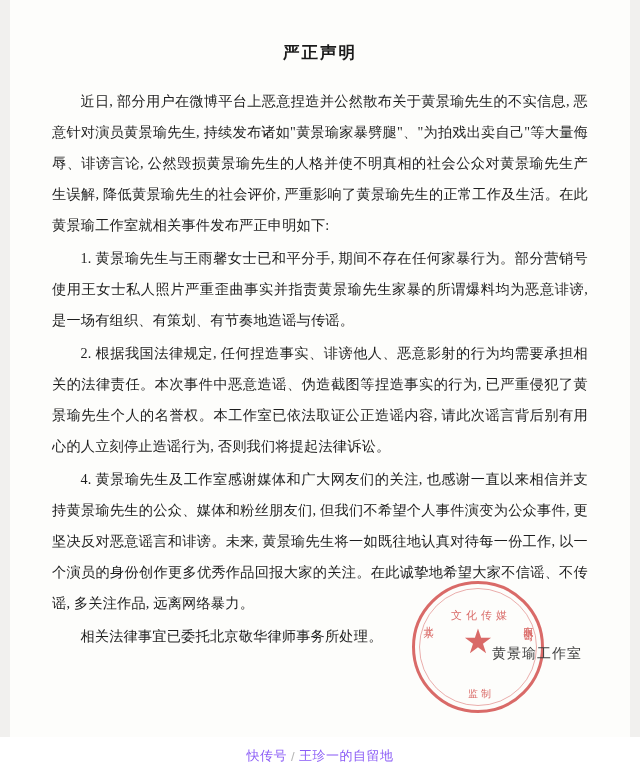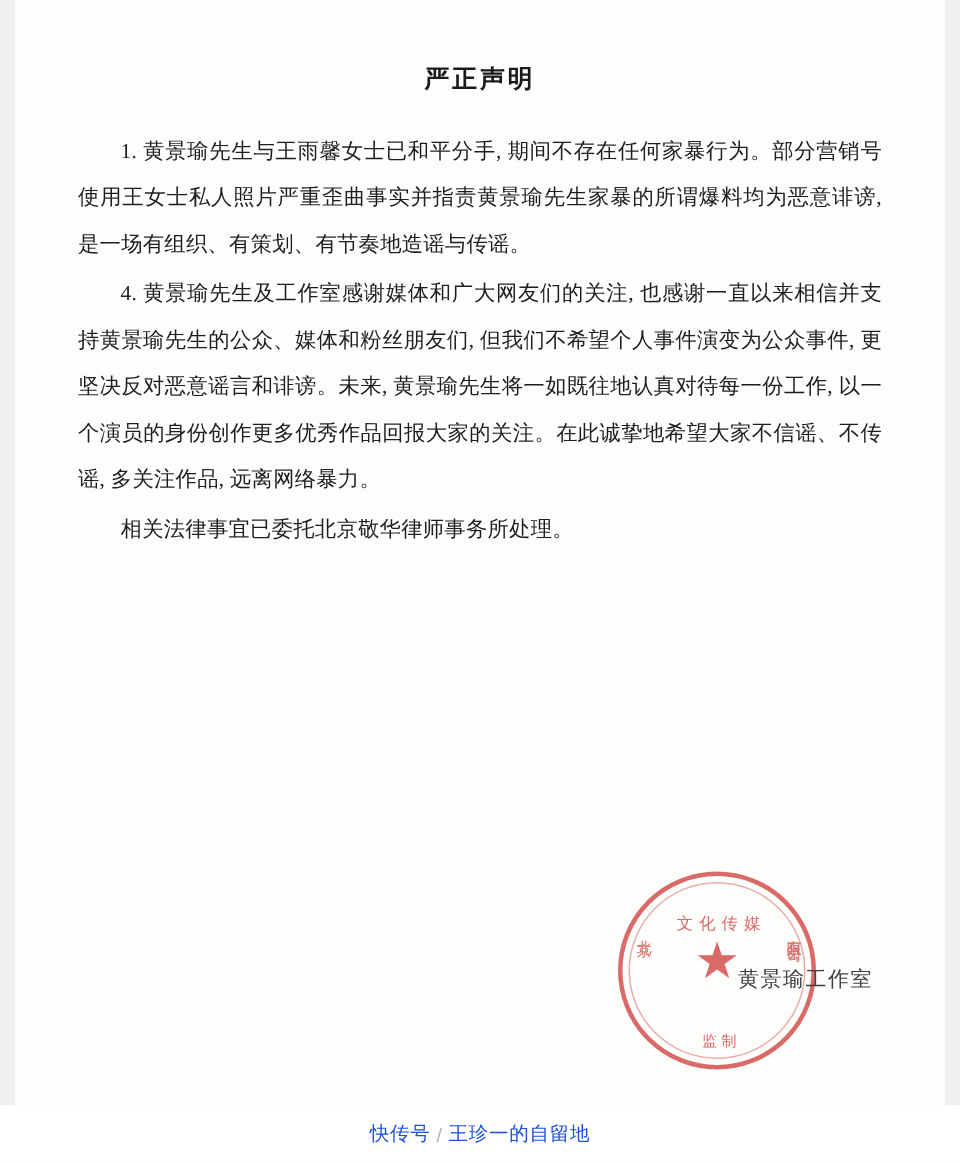--- a/index.html
+++ b/index.html
@@ -143,21 +143,21 @@
     bottom: 0;
     width: 640px;
     height: 38px;
     background: #ffffff;
     display: flex;
     align-items: center;
     justify-content: center;
   }
   .footer-text {
     font-size: 13px;
-    color: #1d4ed8;
+    color: #8b5cf6;
     font-family: "Liberation Sans", sans-serif;
     letter-spacing: 0.5px;
   }
   .footer-sep {
     color: #b5b5b5;
     margin: 0 4px;
   }
   .edge-left, .edge-right {
     position: absolute;
     top: 0;
@@ -171,21 +171,23 @@
 </head>
 <body>
 
 <div class="page">
 
   <div class="edge-left"></div>
   <div class="edge-right"></div>
 
   <h1 class="doc-title">严正声明</h1>
 
+  <p class="para">近日, 部分用户在微博平台上恶意捏造并公然散布关于黄景瑜先生的不实信息, 恶意针对演员黄景瑜先生, 持续发布诸如"黄景瑜家暴劈腿"、"为拍戏出卖自己"等大量侮辱、诽谤言论, 公然毁损黄景瑜先生的人格并使不明真相的社会公众对黄景瑜先生产生误解, 降低黄景瑜先生的社会评价, 严重影响了黄景瑜先生的正常工作及生活。在此黄景瑜工作室就相关事件发布严正申明如下:</p>
   <p class="para-num">1. 黄景瑜先生与王雨馨女士已和平分手, 期间不存在任何家暴行为。部分营销号使用王女士私人照片严重歪曲事实并指责黄景瑜先生家暴的所谓爆料均为恶意诽谤, 是一场有组织、有策划、有节奏地造谣与传谣。</p>
+  <p class="para-num">2. 根据我国法律规定, 任何捏造事实、诽谤他人、恶意影射的行为均需要承担相关的法律责任。本次事件中恶意造谣、伪造截图等捏造事实的行为, 已严重侵犯了黄景瑜先生个人的名誉权。本工作室已依法取证公正造谣内容, 请此次谣言背后别有用心的人立刻停止造谣行为, 否则我们将提起法律诉讼。</p>
   <p class="para-num">4. 黄景瑜先生及工作室感谢媒体和广大网友们的关注, 也感谢一直以来相信并支持黄景瑜先生的公众、媒体和粉丝朋友们, 但我们不希望个人事件演变为公众事件, 更坚决反对恶意谣言和诽谤。未来, 黄景瑜先生将一如既往地认真对待每一份工作, 以一个演员的身份创作更多优秀作品回报大家的关注。在此诚挚地希望大家不信谣、不传谣, 多关注作品, 远离网络暴力。</p>
   <p class="para">相关法律事宜已委托北京敬华律师事务所处理。</p>
 
   <div class="sign-block">
     <div class="sign-name">黄景瑜工作室</div>
   </div>
 
   <div class="seal">
     <div class="seal-inner"></div>
     <div class="seal-top-text">文化传媒</div>

